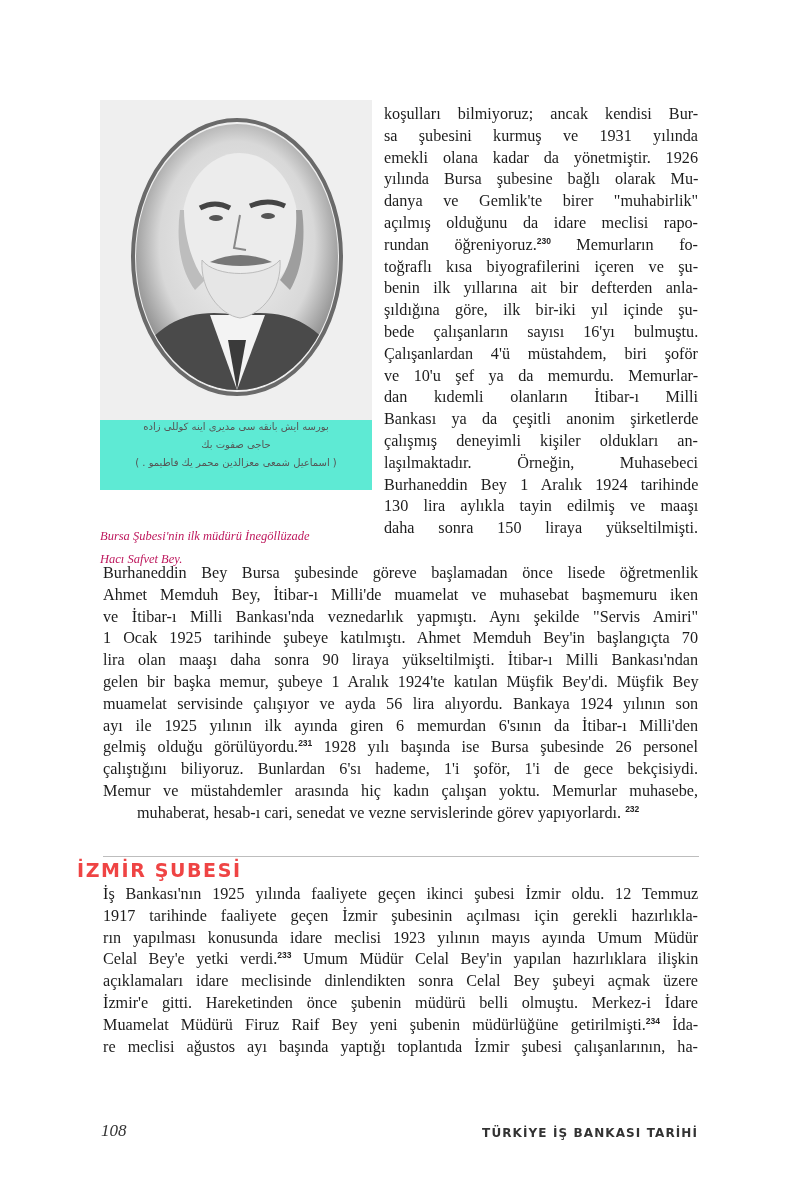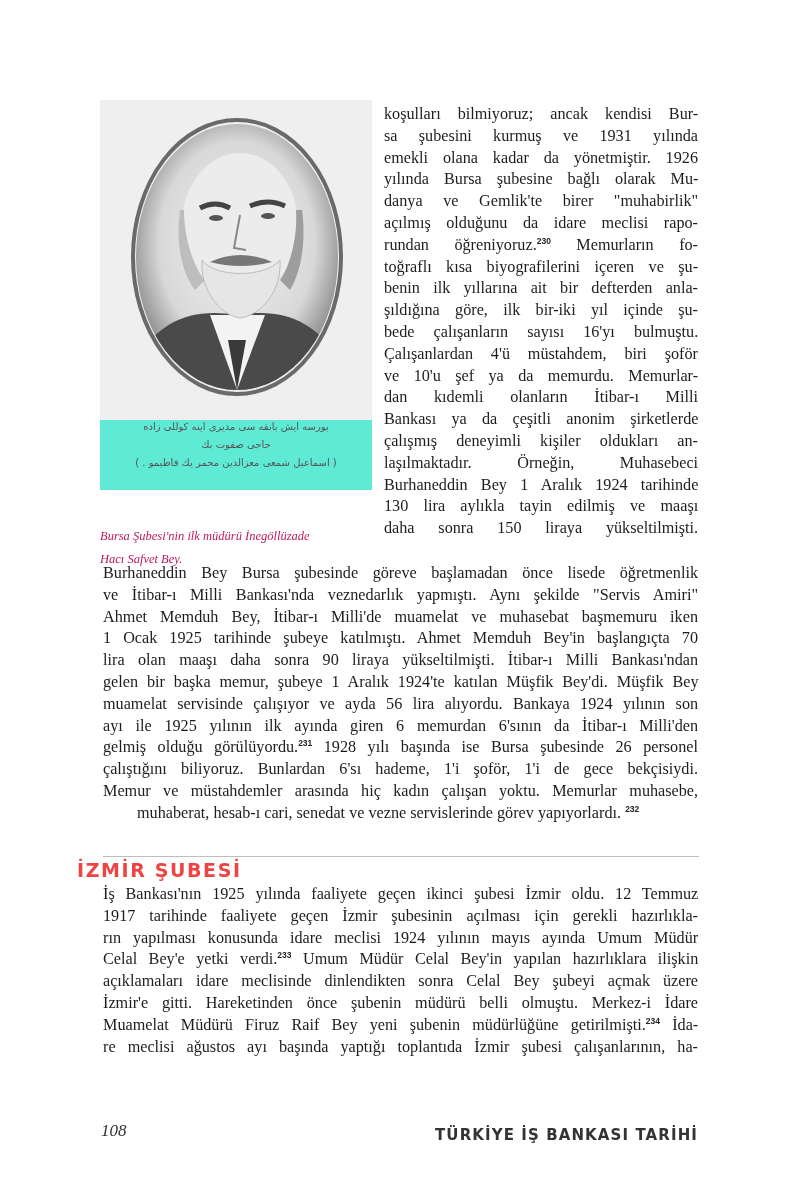--- a/index.html
+++ b/index.html
@@ -137,21 +137,21 @@
       font-style: italic;
       font-size: 17px;
       color: #333;
     }
     .running-title {
       position: absolute;
       right: 101px;
       top: 1126px;
       font-family: "DejaVu Sans", "Liberation Sans", sans-serif;
       font-weight: bold;
-      font-size: 15px;
+      font-size: 12px;
       letter-spacing: 1.1px;
       color: #333;
     }
   </style>
 </head>
 <body>
 
 <div class="page">
 
   <div class="figure">
@@ -223,39 +223,39 @@
       <span class="line" style="display: block; word-spacing: 22.5px;"><span>dan kıdemli olanların İtibar-ı Milli</span></span>
       <span class="line" style="display: block; word-spacing: 11.2px;"><span>Bankası ya da çeşitli anonim şirketlerde</span></span>
       <span class="line" style="display: block; word-spacing: 15px;"><span>çalışmış deneyimli kişiler oldukları an-</span></span>
       <span class="line" style="display: block; word-spacing: 41.5px;"><span>laşılmaktadır. Örneğin, Muhasebeci</span></span>
       <span class="line" style="display: block; word-spacing: 9.2px;"><span>Burhaneddin Bey 1 Aralık 1924 tarihinde</span></span>
       <span class="line" style="display: block; word-spacing: 11.1667px;"><span>130 lira aylıkla tayin edilmiş ve maaşı</span></span>
       <span class="line" style="display: block; word-spacing: 19.75px;"><span>daha sonra 150 liraya yükseltilmişti.</span></span>
     </div>
   <div class="col-wide" id="col-wide">
       <span class="line" style="display: block; word-spacing: 10.5px;"><span>Burhaneddin Bey Bursa şubesinde göreve başlamadan önce lisede öğretmenlik</span></span>
+      <span class="line" style="display: block; word-spacing: 8.88889px;"><span>Ahmet Memduh Bey, İtibar-ı Milli'de muamelat ve muhasebat başmemuru iken</span></span>
       <span class="line" style="display: block; word-spacing: 9.44444px;"><span>ve İtibar-ı Milli Bankası'nda veznedarlık yapmıştı. Aynı şekilde "Servis Amiri"</span></span>
-      <span class="line" style="display: block; word-spacing: 8.88889px;"><span>Ahmet Memduh Bey, İtibar-ı Milli'de muamelat ve muhasebat başmemuru iken</span></span>
       <span class="line" style="display: block; word-spacing: 8px;"><span>1 Ocak 1925 tarihinde şubeye katılmıştı. Ahmet Memduh Bey'in başlangıçta 70</span></span>
       <span class="line" style="display: block; word-spacing: 9.3px;"><span>lira olan maaşı daha sonra 90 liraya yükseltilmişti. İtibar-ı Milli Bankası'ndan</span></span>
       <span class="line" style="display: block; word-spacing: 4.83333px;"><span>gelen bir başka memur, şubeye 1 Aralık 1924'te katılan Müşfik Bey'di. Müşfik Bey</span></span>
       <span class="line" style="display: block; word-spacing: 6.36364px;"><span>muamelat servisinde çalışıyor ve ayda 56 lira alıyordu. Bankaya 1924 yılının son</span></span>
       <span class="line" style="display: block; word-spacing: 8.66667px;"><span>ayı ile 1925 yılının ilk ayında giren 6 memurdan 6'sının da İtibar-ı Milli'den</span></span>
       <span class="line" style="display: block; word-spacing: 7.4px;"><span>gelmiş olduğu görülüyordu.</span><sup>231</sup><span> 1928 yılı başında ise Bursa şubesinde 26 personel</span></span>
       <span class="line" style="display: block; word-spacing: 10.1px;"><span>çalıştığını biliyoruz. Bunlardan 6'sı hademe, 1'i şoför, 1'i de gece bekçisiydi.</span></span>
       <span class="line" style="display: block; word-spacing: 8.33333px;"><span>Memur ve müstahdemler arasında hiç kadın çalışan yoktu. Memurlar muhasebe,</span></span>
       <span class="line last"><span>muhaberat, hesab-ı cari, senedat ve vezne servislerinde görev yapıyorlardı. </span><sup>232</sup><span></span></span>
     </div>
 
   <div class="rule"></div>
   <div class="section-heading">İZMİR ŞUBESİ</div>
   <div class="col-izmir" id="col-izmir">
       <span class="line" style="display: block; word-spacing: 6.81818px;"><span>İş Bankası'nın 1925 yılında faaliyete geçen ikinci şubesi İzmir oldu. 12 Temmuz</span></span>
       <span class="line" style="display: block; word-spacing: 9.88889px;"><span>1917 tarihinde faaliyete geçen İzmir şubesinin açılması için gerekli hazırlıkla-</span></span>
-      <span class="line" style="display: block; word-spacing: 7.9px;"><span>rın yapılması konusunda idare meclisi 1924 yılının mayıs ayında Umum Müdür</span></span>
+      <span class="line" style="display: block; word-spacing: 7.9px;"><span>rın yapılması konusunda idare meclisi 1923 yılının mayıs ayında Umum Müdür</span></span>
       <span class="line" style="display: block; word-spacing: 7.4px;"><span>Celal Bey'e yetki verdi.</span><sup>233</sup><span> Umum Müdür Celal Bey'in yapılan hazırlıklara ilişkin</span></span>
       <span class="line" style="display: block; word-spacing: 8.88889px;"><span>açıklamaları idare meclisinde dinlendikten sonra Celal Bey şubeyi açmak üzere</span></span>
       <span class="line" style="display: block; word-spacing: 9.66667px;"><span>İzmir'e gitti. Hareketinden önce şubenin müdürü belli olmuştu. Merkez-i İdare</span></span>
       <span class="line" style="display: block; word-spacing: 8.11111px;"><span>Muamelat Müdürü Firuz Raif Bey yeni şubenin müdürlüğüne getirilmişti.</span><sup>234</sup><span> İda-</span></span>
       <span class="line" style="display: block; word-spacing: 8px;"><span>re meclisi ağustos ayı başında yaptığı toplantıda İzmir şubesi çalışanlarının, ha-</span></span>
     </div>
 
   <div class="page-number">108</div>
   <div class="running-title">TÜRKİYE İŞ BANKASI TARİHİ</div>
 </div>

